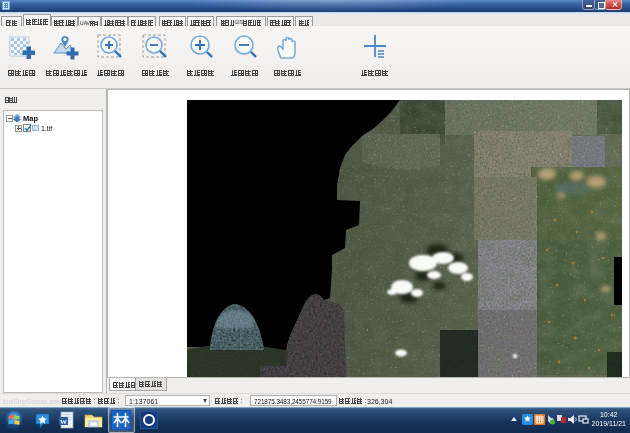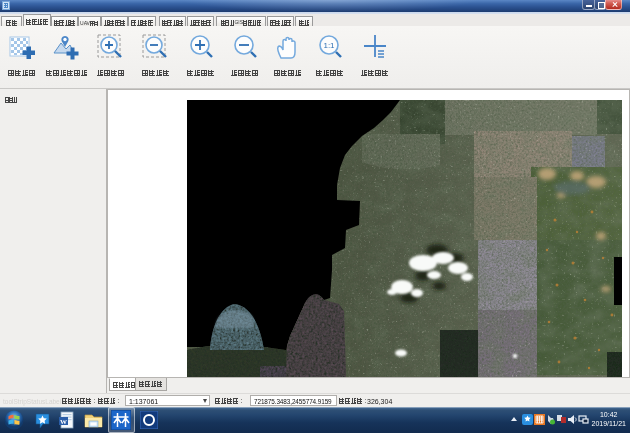--- a/index.html
+++ b/index.html
@@ -164,39 +164,49 @@
       <path d="M20 18 L25 23" stroke="#2f6fb3" stroke-width="2.4"></path>
     </svg>
     <div class="lb"><i class="z v3"></i><i class="z"></i><i class="z v2"></i><i class="z"></i></div>
   </div>
   <div class="tool" style="left:266px">
     <svg class="ic" viewBox="0 0 28 28">
       <path d="M7 24 C5 20 3 15 4 13 C5 11.5 7 12 8 14 L9 16 L9 7 C9 5 12 5 12 7 L12 5 C12 3 15 3 15 5 L15 6 C15 4 18 4 18 6 L18 8 C18 6.5 21 6.5 21 8.5 L21 18 C21 22 19 24 17 24 Z" fill="#fdfdfd" stroke="#74a9dd" stroke-width="1.5"></path>
     </svg>
     <div class="lb"><i class="z"></i><i class="z v2"></i><i class="z"></i><i class="z v3"></i></div>
   </div>
-  <div class="tool" style="left:308px">
-    <svg class="ic" viewBox="0 0 28 28">
-      <circle cx="13" cy="11" r="9" fill="#fdfdfd" stroke="#74a9dd" stroke-width="1.6"></circle>
-      <text x="13" y="14" font-size="8" fill="#2f6fb3" text-anchor="middle" font-family="Liberation Sans">1:1</text>
-      <path d="M20 18 L25 23" stroke="#2f6fb3" stroke-width="2.4"></path>
-    </svg>
-    <div class="lb"><i class="z v2"></i><i class="z v3"></i><i class="z"></i><i class="z v2"></i></div>
-  </div>
   <div class="tool" style="left:353px">
     <svg class="ic" viewBox="0 0 28 28">
       <path d="M14 1 V23 M3 12 H25" stroke="#4a86c8" stroke-width="1.8"></path>
       <path d="M17 17h6M17 20h6M17 23h6" stroke="#4a86c8" stroke-width="1.4"></path>
     </svg>
     <div class="lb"><i class="z v3"></i><i class="z v2"></i><i class="z"></i><i class="z v2"></i></div>
   </div>
 </div>
 
 <div class="abs" id="leftpanel">
   <div id="lp-title" style="white-space:nowrap"><i class="z" style="width:3.5px;margin-right:0.5px"></i><i class="z v2" style="width:3.5px;margin-right:0.5px"></i><i class="z v3" style="width:3.5px;margin-right:0px"></i></div>
+  <div id="treebox">
+    <div style="position:absolute;left:2px;top:4px;width:7px;height:7px;border:1px solid #999;background:#fff;box-sizing:border-box"></div>
+    <div style="position:absolute;left:3.5px;top:6.8px;width:4px;height:1px;background:#555"></div>
+    <svg style="position:absolute;left:9px;top:3px" width="9" height="9" viewBox="0 0 9 9">
+        <path d="M0 3 L4 0 L8 3 L4 6 Z" fill="#6fa3dd"></path>
+        <path d="M0 5.5 L4 2.5 L8 5.5 L4 8.5 Z" fill="#3f7ac0"></path>
+      </svg>
+    <div style="position:absolute;left:19px;top:2.5px;font-weight:bold;font-size:7.5px;color:#111">Map</div>
+    <div style="position:absolute;left:11px;top:14px;width:7px;height:7px;border:1px solid #999;background:#fff;box-sizing:border-box"></div>
+    <div style="position:absolute;left:12.5px;top:16.8px;width:4px;height:1px;background:#555"></div>
+    <div style="position:absolute;left:14px;top:15.2px;width:1px;height:4px;background:#555"></div>
+    <div style="position:absolute;left:19px;top:13px;width:8px;height:8px;border:1px solid #888;background:#fff;box-sizing:border-box"></div>
+    <svg style="position:absolute;left:20px;top:13px" width="8" height="8" viewBox="0 0 8 8">
+        <path d="M1 4 L3 6.5 L7 1" stroke="#2e75b6" stroke-width="1.4" fill="none"></path>
+      </svg>
+    <div style="position:absolute;left:28px;top:14px;width:7px;height:6px;background:#cfe0f2;border:1px solid #9ab8d8;box-sizing:border-box"></div>
+    <div style="position:absolute;left:37px;top:13.5px;font-size:7px;color:#111">1.tif</div>
+  </div>
 </div>
 
 <div class="abs" id="mappanel"></div>
 
 <svg class="abs" style="left:187px;top:100px" width="435" height="277" viewBox="0 0 435 277">
   <defs>
     <filter id="gdark" x="0" y="0" width="100%" height="100%">
       <feTurbulence type="fractalNoise" baseFrequency="0.5" numOctaves="3" seed="7" stitchTiles="stitch"></feTurbulence>
       <feColorMatrix type="matrix" values="0 0 0 0 0.05  0 0 0 0 0.08  0 0 0 0 0.04  1.1 1.1 1.1 0 -1.4"></feColorMatrix>
     </filter>

